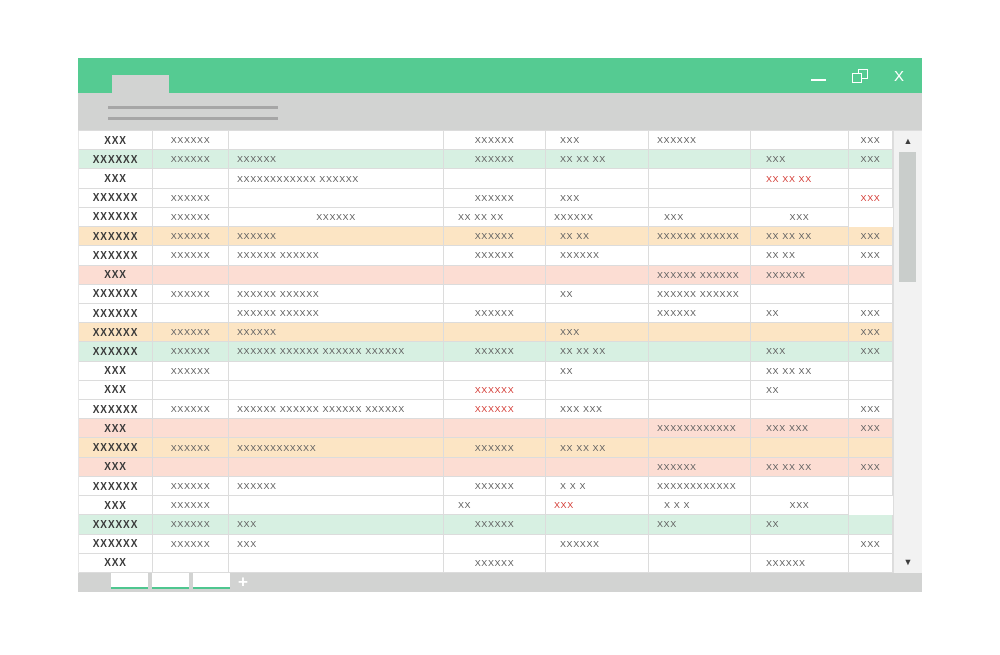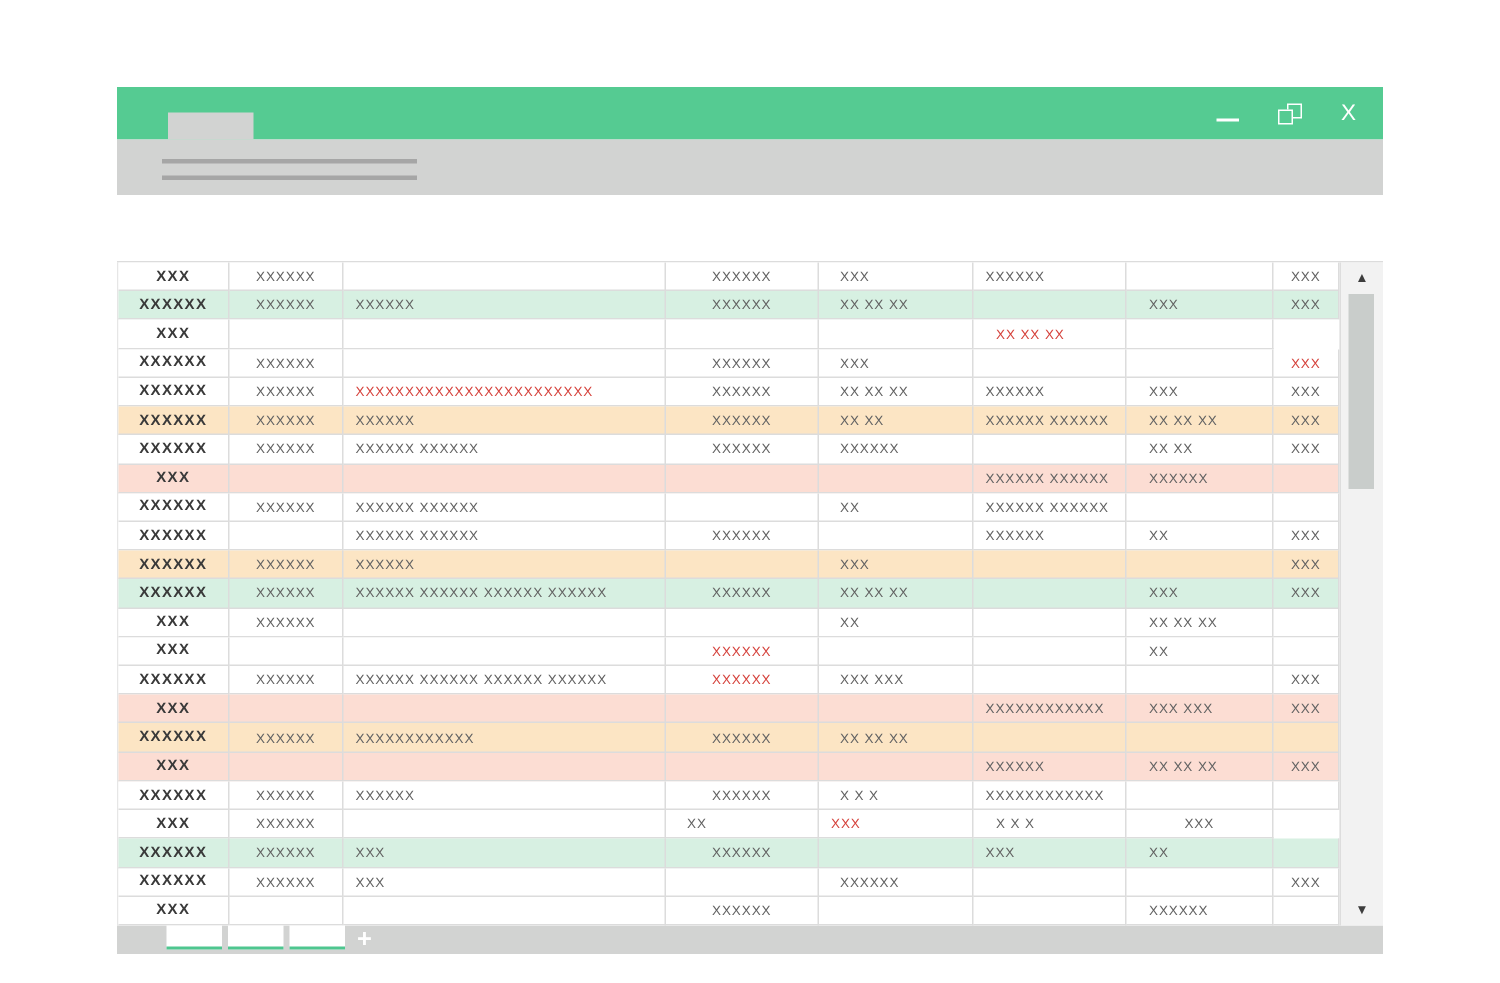--- a/index.html
+++ b/index.html
@@ -33,21 +33,20 @@
   .closex{color:#ffffff;font-size:15px;line-height:15px;}
   
   .toolbar{position:relative;height:37px;background:var(--toolbar-gray,#d2d3d2);}
   .tline{position:absolute;left:30px;width:170px;height:3px;background:var(--line-gray,#a6a6a6);}
   .t1{top:13px;} .t2{top:24px;}
   
   .table-wrap{
     display:flex;height:443px;
     border-top:1px solid var(--border-gray,#dcdcdc);
     box-sizing:border-box;
-    margin-top:44px;
   }
   .table{
     width:815px;display:grid;grid-template-rows:repeat(23,1fr);
     border-left:1px solid #e6e6e6;box-sizing:border-box;
   }
   .trow{display:grid;grid-template-columns:74px 76px 215px 102px 103px 102px 98px 1fr;}
   .bg-white{background:#ffffff;}
   .bg-green{background:var(--row-green,#d7f0e2);}
   .bg-orange{background:var(--row-orange,#fce5c4);}
   .bg-pink{background:var(--row-pink,#fcddd3);}
@@ -136,40 +135,40 @@
           <div class="tcell c3">XXXXXX</div>
           <div class="tcell c4">XXXXXX</div>
           <div class="tcell c5">XX XX XX</div>
           <div class="tcell c6"></div>
           <div class="tcell c7">XXX</div>
           <div class="tcell c8">XXX</div>
         </div>
         <div class="trow bg-white">
           <div class="tcell c1">XXX</div>
           <div class="tcell c2"></div>
+          <div class="tcell c3">XXXXXXXXXXXX XXXXXX</div>
           <div class="tcell c4"></div>
           <div class="tcell c5"></div>
           <div class="tcell c6"></div>
           <div class="tcell c7 red">XX XX XX</div>
           <div class="tcell c8"></div>
         </div>
         <div class="trow bg-white">
           <div class="tcell c1">XXXXXX</div>
           <div class="tcell c2">XXXXXX</div>
           <div class="tcell c3"></div>
           <div class="tcell c4">XXXXXX</div>
           <div class="tcell c5">XXX</div>
           <div class="tcell c6"></div>
           <div class="tcell c7"></div>
           <div class="tcell c8 red">XXX</div>
         </div>
         <div class="trow bg-white">
           <div class="tcell c1">XXXXXX</div>
           <div class="tcell c2">XXXXXX</div>
-          <div class="tcell c3 red">XXXXXXXXXXXXXXXXXXXXXXXX</div>
           <div class="tcell c4">XXXXXX</div>
           <div class="tcell c5">XX XX XX</div>
           <div class="tcell c6">XXXXXX</div>
           <div class="tcell c7">XXX</div>
           <div class="tcell c8">XXX</div>
         </div>
         <div class="trow bg-orange">
           <div class="tcell c1">XXXXXX</div>
           <div class="tcell c2">XXXXXX</div>
           <div class="tcell c3">XXXXXX</div>

